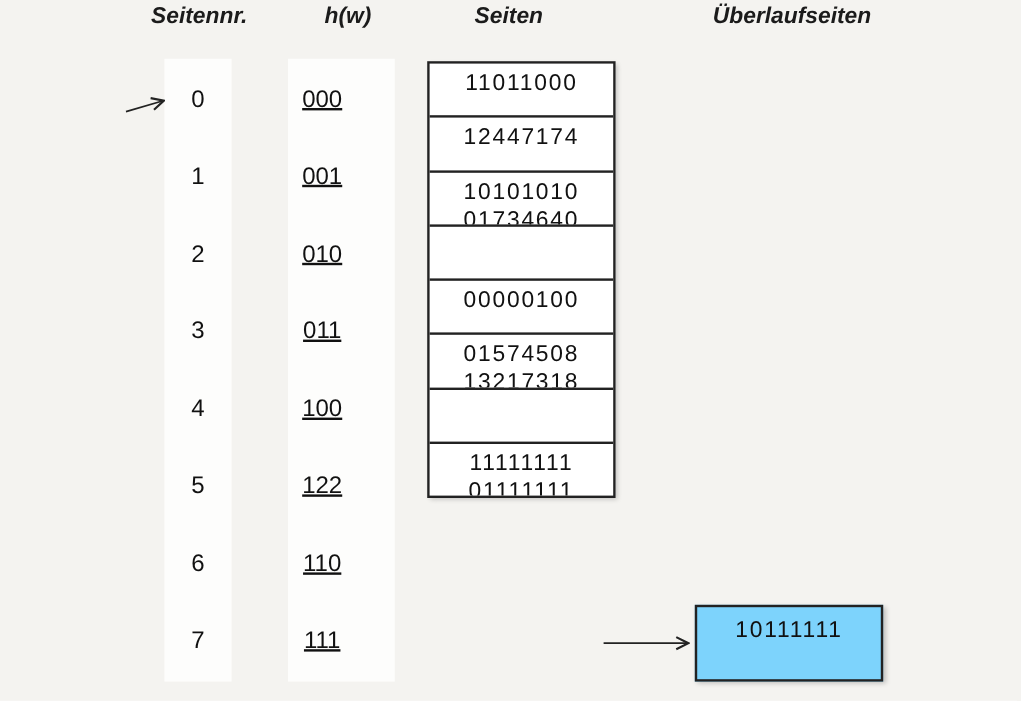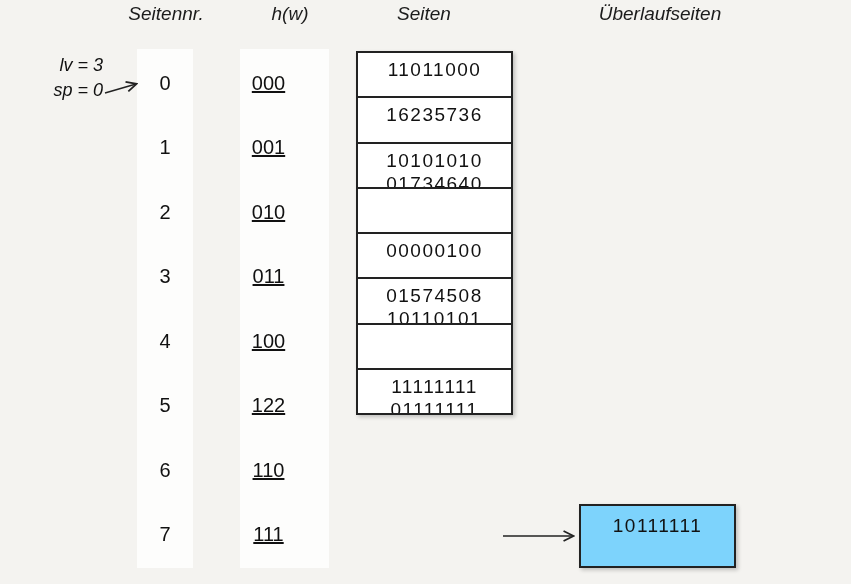--- a/index.html
+++ b/index.html
@@ -16,21 +16,21 @@
     height: 584px;
     background: #f4f3f0;
     overflow: hidden;
   }
   .col-header {
     position: absolute;
     top: 3px;
     transform: translateX(-50%);
     font-style: italic;
     font-size: 19px;
-    font-weight: 400;
+    font-weight: 700;
     color: #1b1b1b;
     white-space: nowrap;
   }
   .strip {
     position: absolute;
     top: 49px;
     height: 519px;
     background: #fdfdfc;
   }
   #strip-nr   { left: 137px; width: 56px; }
@@ -117,24 +117,20 @@
 <div id="stage">
 
   <div class="col-header" style="left:166px">Seitennr.</div>
   <div class="col-header" style="left:290px">h(w)</div>
   <div class="col-header" style="left:424px">Seiten</div>
   <div class="col-header" style="left:660px">Überlaufseiten</div>
 
   <div class="strip" id="strip-nr"></div>
   <div class="strip" id="strip-hash"></div>
 
-  <div id="state-note">
-    <div>lv = 3</div>
-    <div>sp = 0</div>
-  </div>
 
   <div class="label-col" id="col-nr">
     <div class="lbl">0</div>
     <div class="lbl">1</div>
     <div class="lbl">2</div>
     <div class="lbl">3</div>
     <div class="lbl">4</div>
     <div class="lbl">5</div>
     <div class="lbl">6</div>
     <div class="lbl">7</div>
@@ -150,38 +146,38 @@
     <div class="lbl">110</div>
     <div class="lbl">111</div>
   </div>
 
   <div id="pages-box">
     <div class="bucket">
       <div>11011000</div>
       <div></div>
     </div>
     <div class="bucket">
-      <div>16235736</div>
+      <div>12447174</div>
       <div></div>
     </div>
     <div class="bucket">
       <div>10101010</div>
       <div>01734640</div>
     </div>
     <div class="bucket">
       <div></div>
       <div></div>
     </div>
     <div class="bucket">
       <div>00000100</div>
       <div></div>
     </div>
     <div class="bucket">
       <div>01574508</div>
-      <div>10110101</div>
+      <div>13217318</div>
     </div>
     <div class="bucket">
       <div></div>
       <div></div>
     </div>
     <div class="bucket">
       <div>11111111</div>
       <div>01111111</div>
     </div>
   </div>

